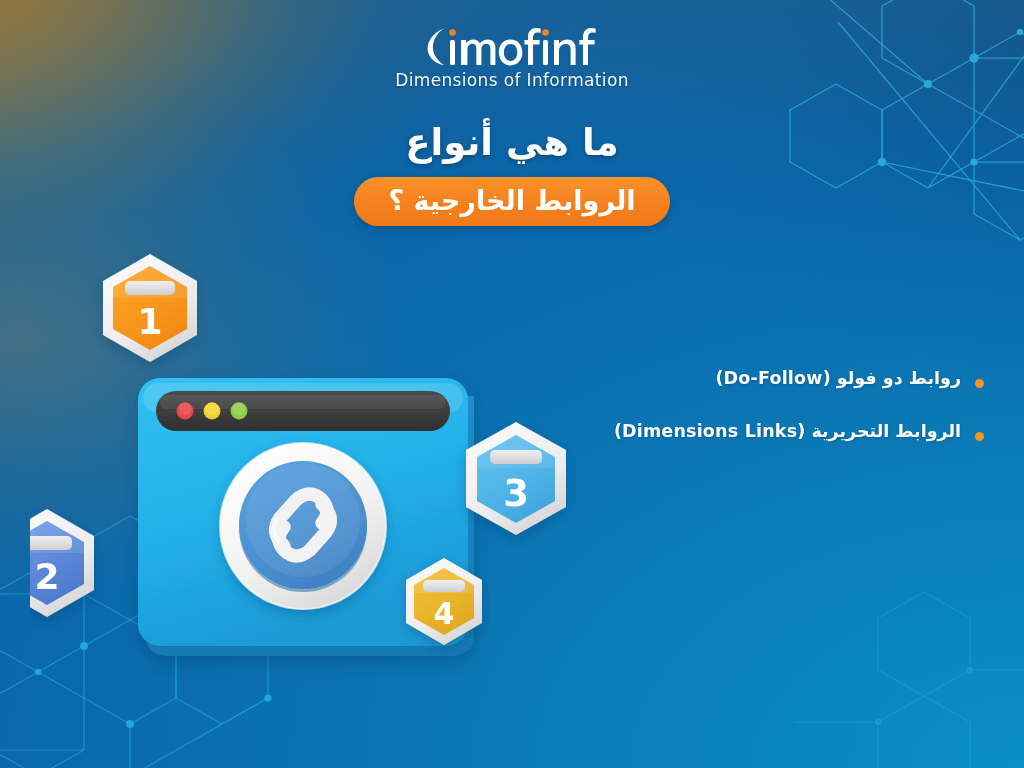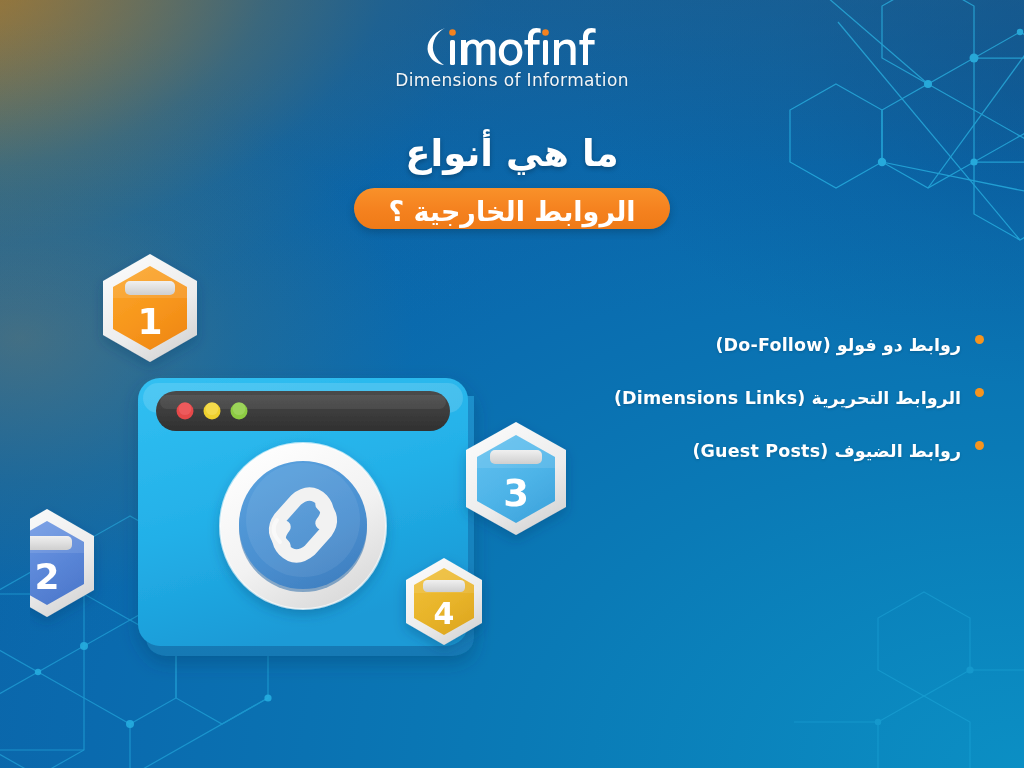--- a/index.html
+++ b/index.html
@@ -66,38 +66,37 @@
   
   .title-block {
     position:absolute; top:122px; left:0; right:0;
     display:flex; flex-direction:column; align-items:center; gap:14px;
     z-index:6;
   }
   .title-main {
     font-size:37px; font-weight:bold; color:#ffffff;
     letter-spacing:0.5px; line-height:1.12; direction:rtl;
     text-shadow:0 2px 5px rgba(0,0,0,0.28);
-    margin-top:11px;
   }
   .title-badge {
     background:linear-gradient(180deg,#f9912a 0%,#f5821f 52%,#ef7a17 100%);
     color:#ffffff; font-size:27px; font-weight:bold;
-    padding:7px 34px 0 34px; border-radius:28px;
+    padding:7px 34px 8px 34px; border-radius:28px;
     direction:rtl; line-height:1.25;
     box-shadow:0 3px 9px rgba(0,0,0,0.20);
   }
 
   
   .bullet-list {
     position:absolute; top:335px; right:40px;
     display:flex; flex-direction:column; gap:0;
     z-index:6; direction:rtl;
   }
   .bullet-item {
-    display:flex; align-items:flex-start; justify-content:flex-start;
+    display:flex; align-items:flex-end; justify-content:flex-start;
     gap:14px; height:53px;
   }
   .bullet-dot {
     width:9px; height:9px; border-radius:50%;
     background:#f7941e; flex:0 0 auto;
   }
   .bullet-text {
     font-size:17.5px; font-weight:bold; color:#ffffff;
     letter-spacing:0.2px; white-space:nowrap;
     text-shadow:0 1px 3px rgba(0,0,0,0.18);
@@ -217,24 +216,20 @@
 
   <div class="bullet-list">
     <div class="bullet-item">
       <span class="bullet-dot"></span>
       <span class="bullet-text">روابط دو فولو (Do-Follow)</span>
     </div>
     <div class="bullet-item">
       <span class="bullet-dot"></span>
       <span class="bullet-text">الروابط التحريرية (Dimensions Links)</span>
     </div>
-    <div class="bullet-item">
-      <span class="bullet-dot"></span>
-      <span class="bullet-text">روابط الضيوف (Guest Posts)</span>
-    </div>
   </div>
 
   <svg class="illus" viewBox="0 0 580 440">
     <defs>
       <linearGradient id="winBody" x1="0" y1="0" x2="0.35" y2="1">
         <stop offset="0%" stop-color="#32c0f2"></stop>
         <stop offset="55%" stop-color="#23b0e8"></stop>
         <stop offset="100%" stop-color="#1a9ad6"></stop>
       </linearGradient>
       <linearGradient id="winSide" x1="0" y1="0" x2="0" y2="1">

